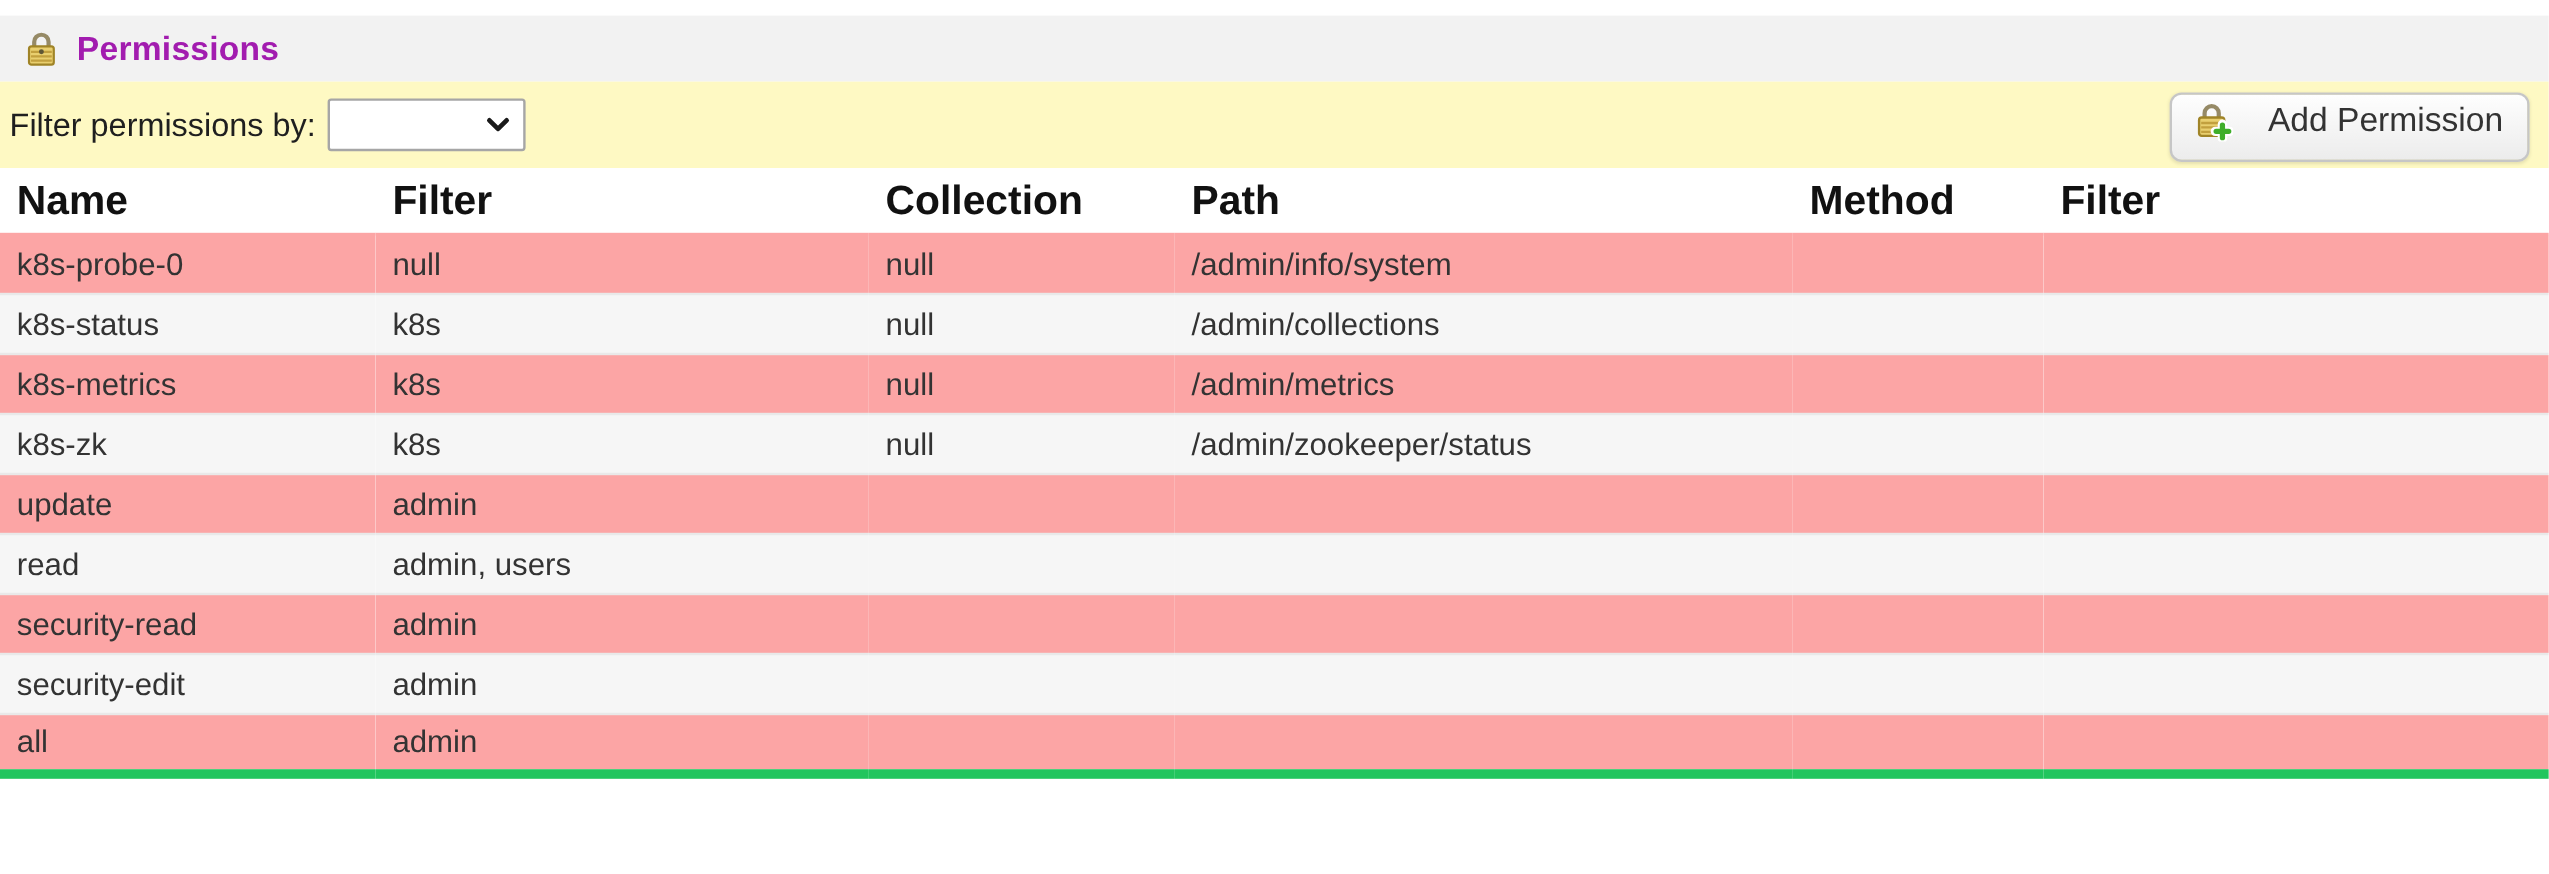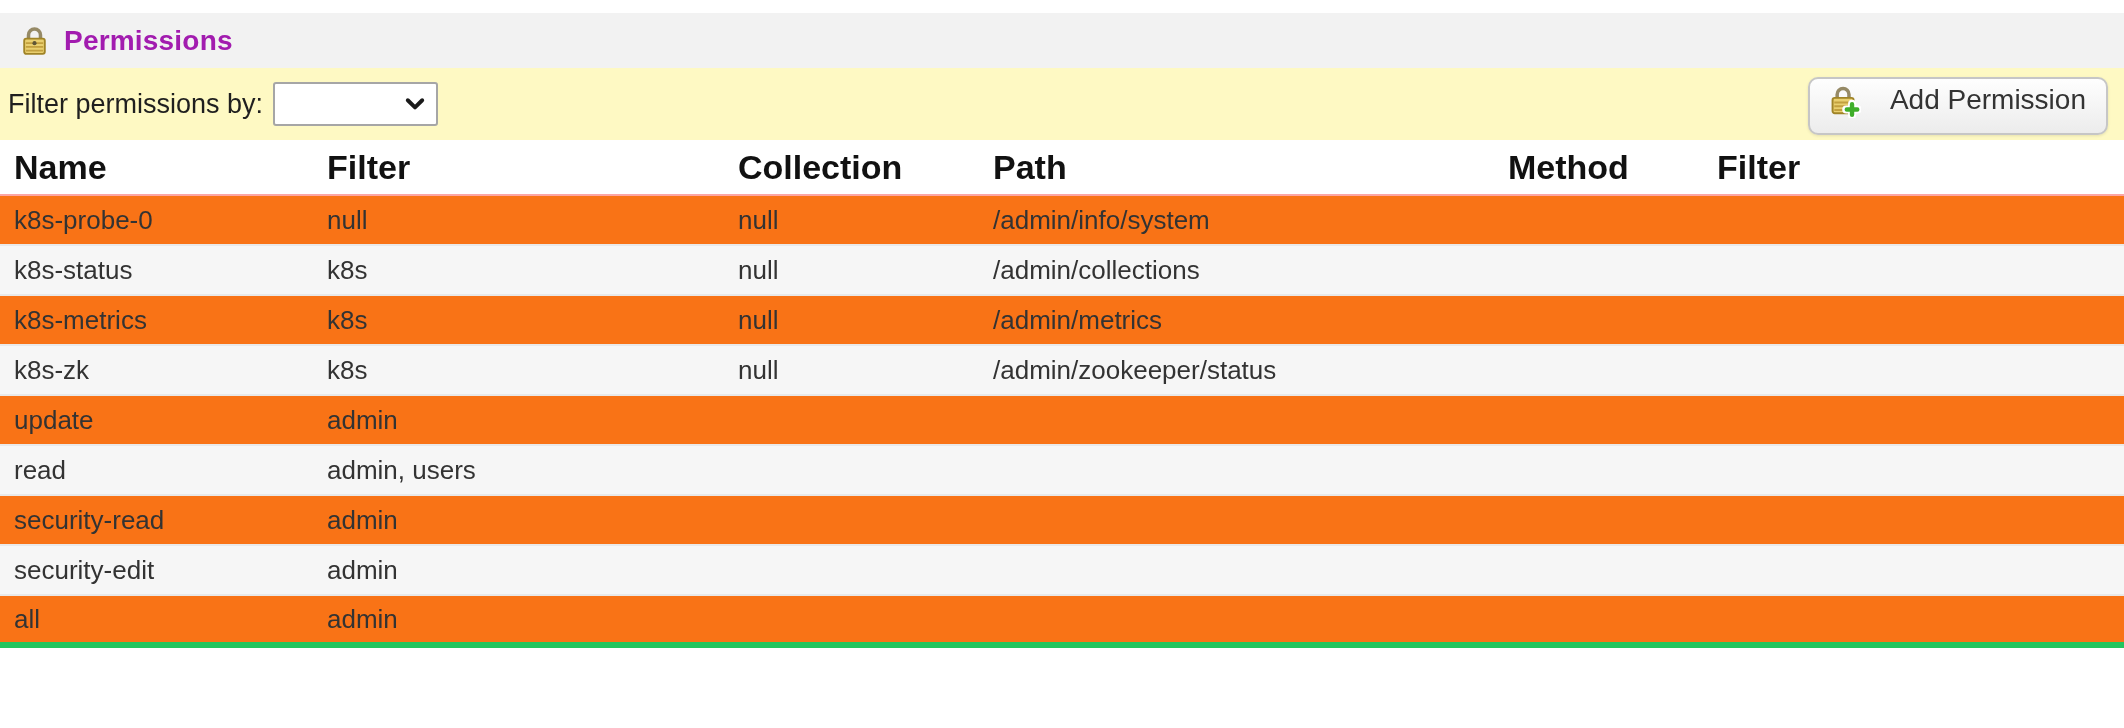--- a/index.html
+++ b/index.html
@@ -73,24 +73,24 @@
     font-size: 34px; font-weight: 700; color: #111111;
     border-bottom: 2px solid #fca5a5;
     background: #ffffff;
   }
   .perm-table tbody td {
     height: 50px; padding-left: 14px;
     font-size: 26px; color: #333333;
     vertical-align: middle;
     white-space: nowrap; overflow: hidden;
   }
-  .perm-table tbody tr { background: #f97316; border-top: 2px solid #e9e9e9; }
+  .perm-table tbody tr { background: #fca5a5; border-top: 2px solid #e9e9e9; }
   .perm-table tbody tr:first-child { border-top: none; }
   .perm-table tbody tr:nth-child(even) { background: #f6f6f6; }
-  .perm-table tbody tr:last-child { border-bottom: 6px solid #22c55e; }
+  .perm-table tbody tr:last-child { border-bottom: 8px solid #22c55e; }
 </style>
 </head>
 <body>
 
 <div class="page">
 
   <header class="panel-header">
     <span class="icon-lock">
       <svg viewBox="0 0 16 16" width="33" height="33" aria-hidden="true">
         <path d="M5.1 8 V5.3 a2.9 2.9 0 0 1 5.8 0 V8" fill="none" stroke="#968a66" stroke-width="1.7"></path>

